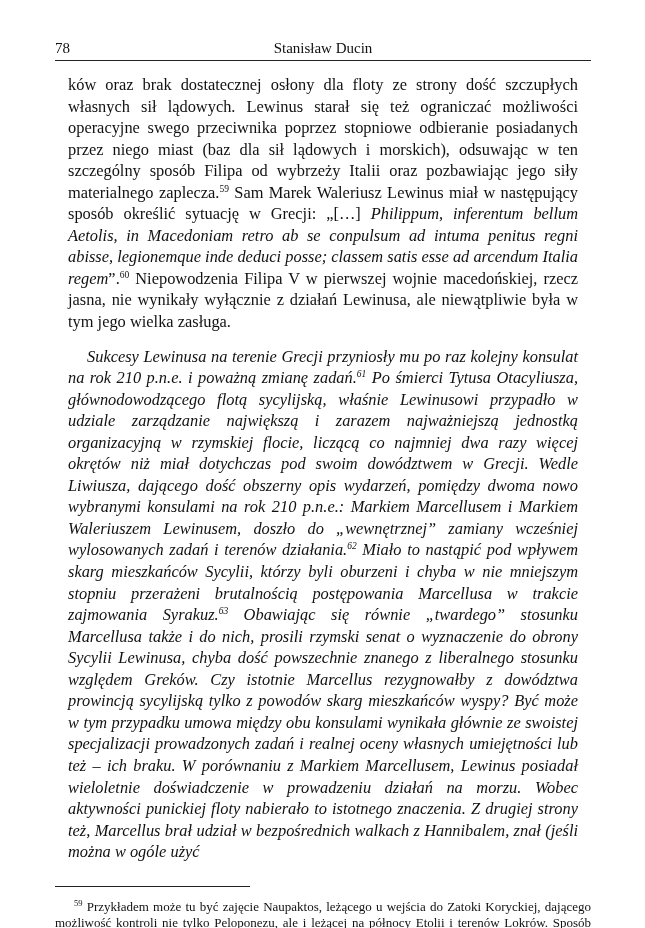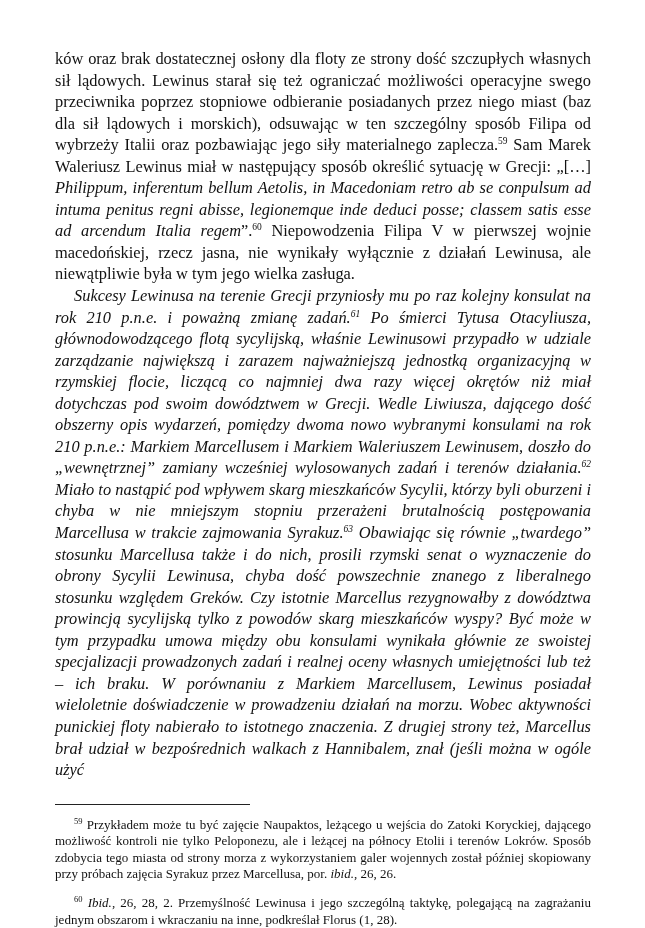--- a/index.html
+++ b/index.html
@@ -2,33 +2,37 @@
 <html><head>
   <meta charset="utf-8">
   <style>
     html, body { margin: 0; padding: 0; background: #ffffff; }
     body { width: 645px; height: 928px; position: relative; overflow: hidden; color: #111; }
     .page { position: absolute; left: 55px; top: 36px; width: 536px; font-family: "Liberation Serif", serif; }
     .running-head { position: relative; height: 24px; font-size: 15px; line-height: 24px; border-bottom: 1.5px solid #222; }
     .page-number { position: absolute; left: 0; top: 0; }
     .running-title { position: absolute; left: 0; right: 0; text-align: center; top: 0; }
     .body-text { margin-top: 12px; font-size: 16.4px; line-height: 21.55px; text-align: justify; hyphens: none; }
-    .body-text p { margin: 0; }
+    .body-text p { margin: 13px; }
     .body-text p.indent { text-indent: 19px; font-style: italic; }
     sup.fn { font-size: 9.5px; line-height: 0; vertical-align: 6px; }
     .latin { font-style: italic; }
     .footnote-rule { margin-top: 23px; width: 195px; border-top: 1px solid #222; height: 0; }
     .footnotes { margin-top: 9px; font-size: 13px; line-height: 16.6px; text-align: justify; }
     .footnotes p { margin: 12px 0 1px 0; text-indent: 19px; }
     .footnotes sup.fn { font-size: 8.5px; vertical-align: 5px; }
   </style>
 </head>
 <body>
 
 <div class="page">
+  <div class="running-head">
+    <span class="page-number">78</span>
+    <span class="running-title">Stanisław Ducin</span>
+  </div>
 
   <div class="body-text">
     <p><span>ków oraz brak dostatecznej osłony dla floty ze strony dość szczupłych własnych sił lądowych. Lewinus starał się też ograniczać możliwości operacyjne swego przeciwnika poprzez stopniowe odbieranie posiadanych przez niego miast (baz dla sił lądowych i morskich), odsuwając w ten szczególny sposób Filipa od wybrzeży Italii oraz pozbawiając jego siły materialnego zaplecza.</span><sup class="fn">59</sup><span> Sam Marek Waleriusz Lewinus miał w następujący sposób określić sytuację w Grecji: „[…] </span><span class="latin">Philippum, inferentum bellum Aetolis, in Macedoniam retro ab se conpulsum ad intuma penitus regni abisse, legionemque inde deduci posse; classem satis esse ad arcendum Italia regem</span><span>”.</span><sup class="fn">60</sup><span> Niepowodzenia Filipa V w pierwszej wojnie macedońskiej, rzecz jasna, nie wynikały wyłącznie z działań Lewinusa, ale niewątpliwie była w tym jego wielka zasługa.</span></p>
 
     <p class="indent"><span>Sukcesy Lewinusa na terenie Grecji przyniosły mu po raz kolejny konsulat na rok 210 p.n.e. i poważną zmianę zadań.</span><sup class="fn">61</sup><span> Po śmierci Tytusa Otacyliusza, głównodowodzącego flotą sycylijską, właśnie Lewinusowi przypadło w udziale zarządzanie największą i zarazem najważniejszą jednostką organizacyjną w rzymskiej flocie, liczącą co najmniej dwa razy więcej okrętów niż miał dotychczas pod swoim dowództwem w Grecji. Wedle Liwiusza, dającego dość obszerny opis wydarzeń, pomiędzy dwoma nowo wybranymi konsulami na rok 210 p.n.e.: Markiem Marcellusem i Markiem Waleriuszem Lewinusem, doszło do „wewnętrznej” zamiany wcześniej wylosowanych zadań i terenów działania.</span><sup class="fn">62</sup><span> Miało to nastąpić pod wpływem skarg mieszkańców Sycylii, którzy byli oburzeni i chyba w nie mniejszym stopniu przerażeni brutalnością postępowania Marcellusa w trakcie zajmowania Syrakuz.</span><sup class="fn">63</sup><span> Obawiając się równie „twardego” stosunku Marcellusa także i do nich, prosili rzymski senat o wyznaczenie do obrony Sycylii Lewinusa, chyba dość powszechnie znanego z liberalnego stosunku względem Greków. Czy istotnie Marcellus rezygnowałby z dowództwa prowincją sycylijską tylko z powodów skarg mieszkańców wyspy? Być może w tym przypadku umowa między obu konsulami wynikała głównie ze swoistej specjalizacji prowadzonych zadań i realnej oceny własnych umiejętności lub też – ich braku. W porównaniu z Markiem Marcellusem, Lewinus posiadał wieloletnie doświadczenie w prowadzeniu działań na morzu. Wobec aktywności punickiej floty nabierało to istotnego znaczenia. Z drugiej strony też, Marcellus brał udział w bezpośrednich walkach z Hannibalem, znał (jeśli można w ogóle użyć</span></p>
   </div>
 
   <div class="footnote-rule"></div>
 
   <div class="footnotes">

